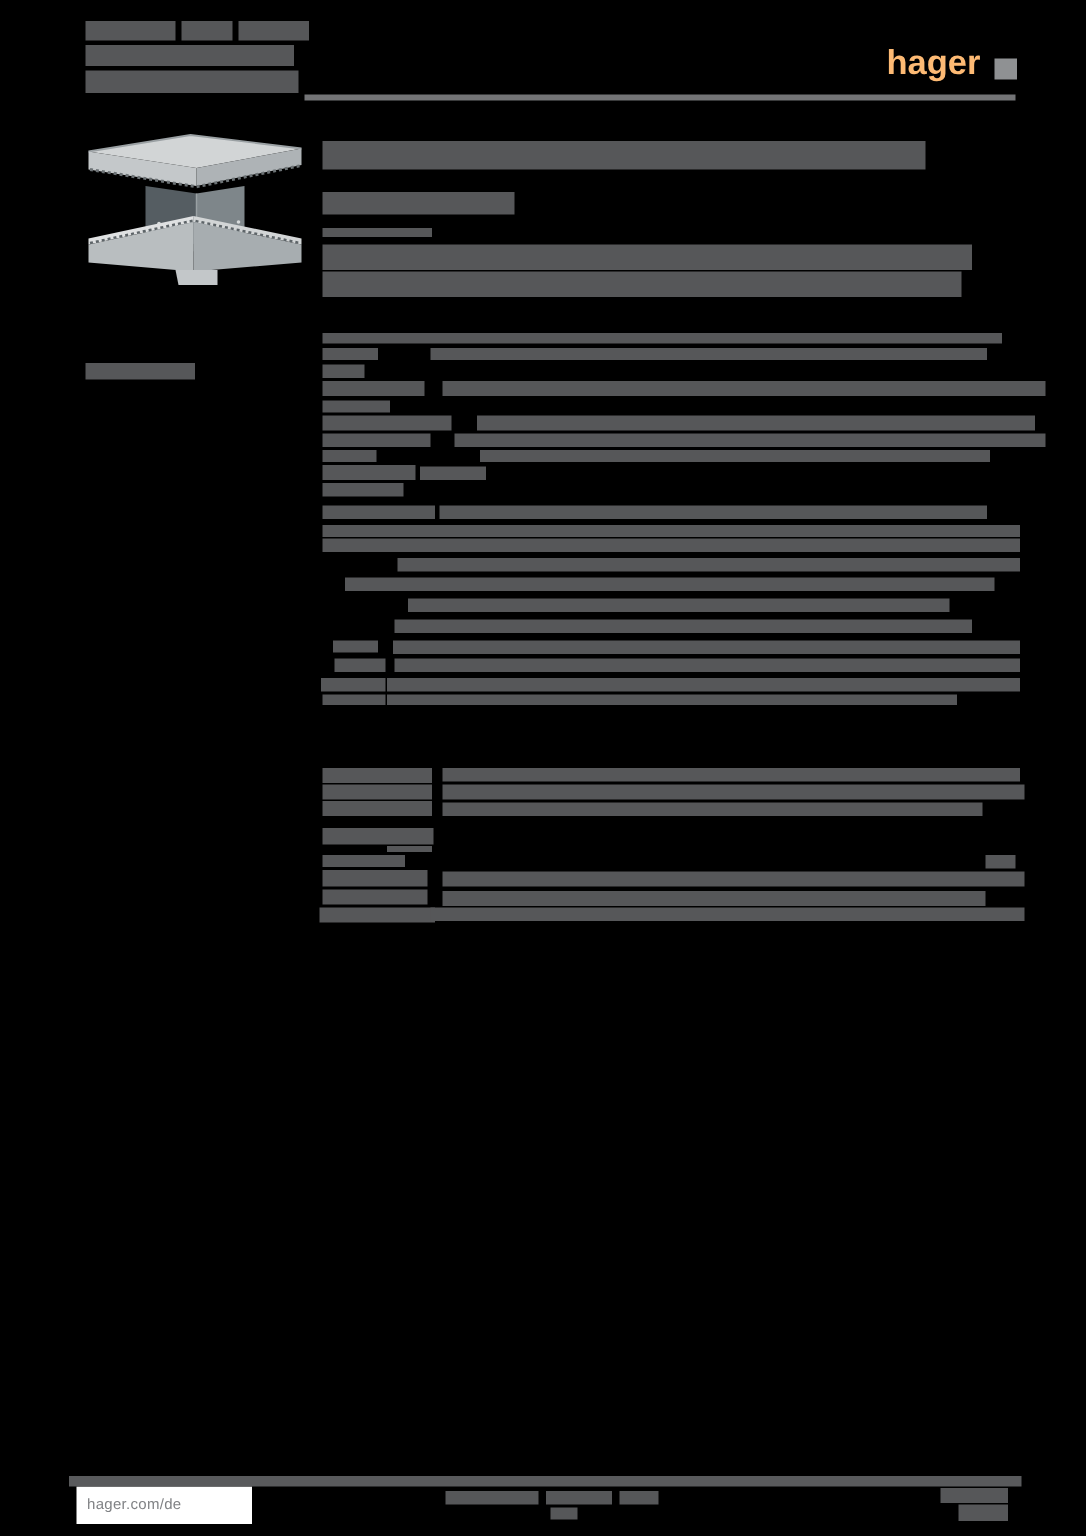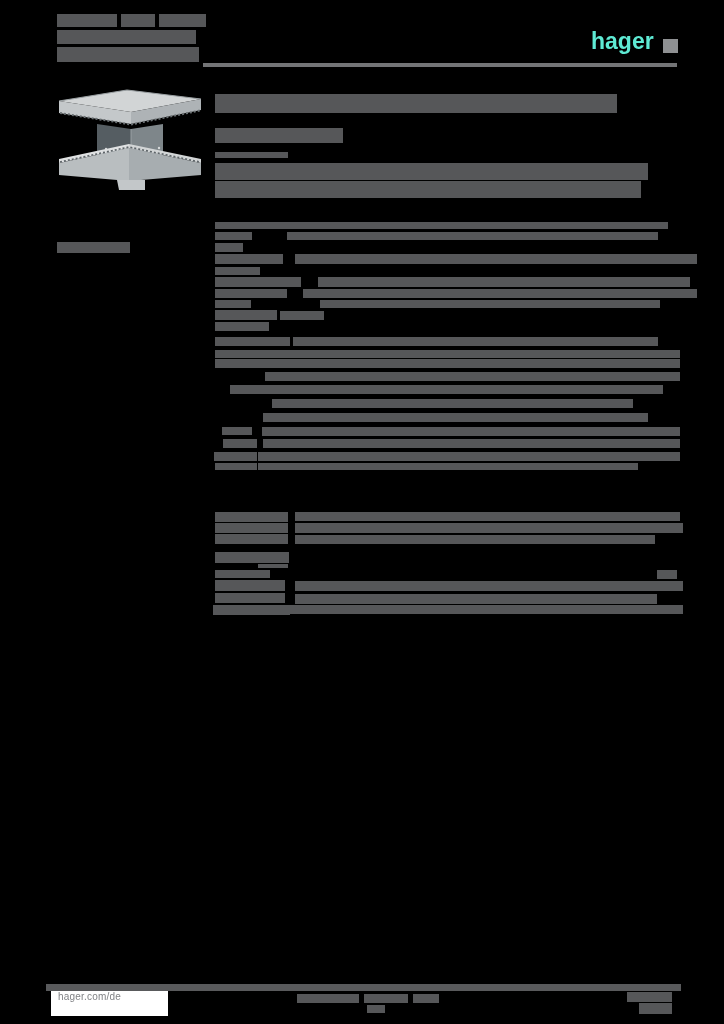--- a/index.html
+++ b/index.html
@@ -11,32 +11,32 @@
     font-family:"Liberation Sans", sans-serif;
   }
   .bar{position:absolute;}
   #logo{
     position:absolute;left:591px;top:28px;width:75px;height:26px;
     font-weight:bold;font-size:23px;line-height:26px;letter-spacing:0px;
   }
   #product-photo{position:absolute;left:57px;top:85px;width:146px;height:110px;}
   #footer-web-box{
     position:absolute;left:51px;top:991px;width:117px;height:25px;
-    background:#ffffff;display:flex;align-items:flex-start;
+    background:#ffffff;display:flex;align-items:center;
   }
   #footer-web-box span{
     font-size:10px;padding-left:7px;letter-spacing:0.2px;
   }
 </style>
 </head>
 <body>
 
 <div id="page" style="background: rgb(0, 0, 0);">
 
-  <div id="logo" style="color: #5eead4;">
+  <div id="logo" style="color: #fdba74;">
     <span>hager</span>
   </div>
 
   <svg id="product-photo" viewBox="0 0 146 110" xmlns="http://www.w3.org/2000/svg">
 
     <polygon points="2,16 70,5 144,14 74,27" fill="#d2d5d6"></polygon>
     <polyline points="2,16 70,5 144,14" fill="none" stroke="#9aa0a3" stroke-width="1.2"></polyline>
     <polygon points="2,16 74,27 74,39 2,28" fill="#c4c8ca"></polygon>
     <polygon points="74,27 144,14 144,25 74,39" fill="#aeb3b6"></polygon>
     <polyline points="3,28 74,39.5 143,25.5" fill="none" stroke="#6c7275" stroke-width="2" stroke-dasharray="2 2"></polyline>

